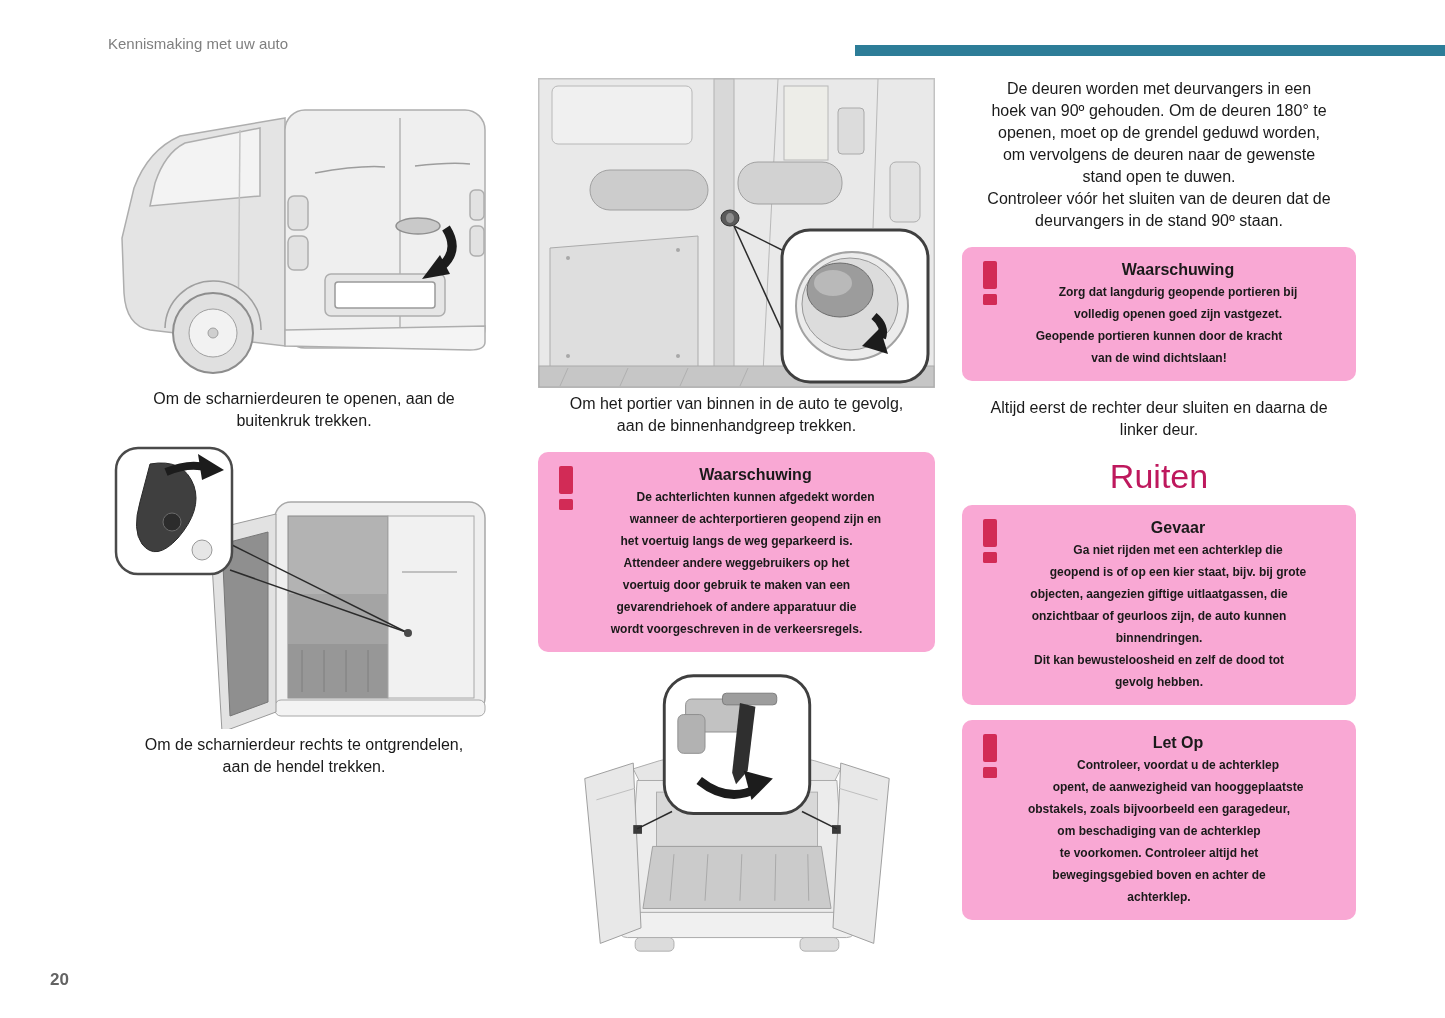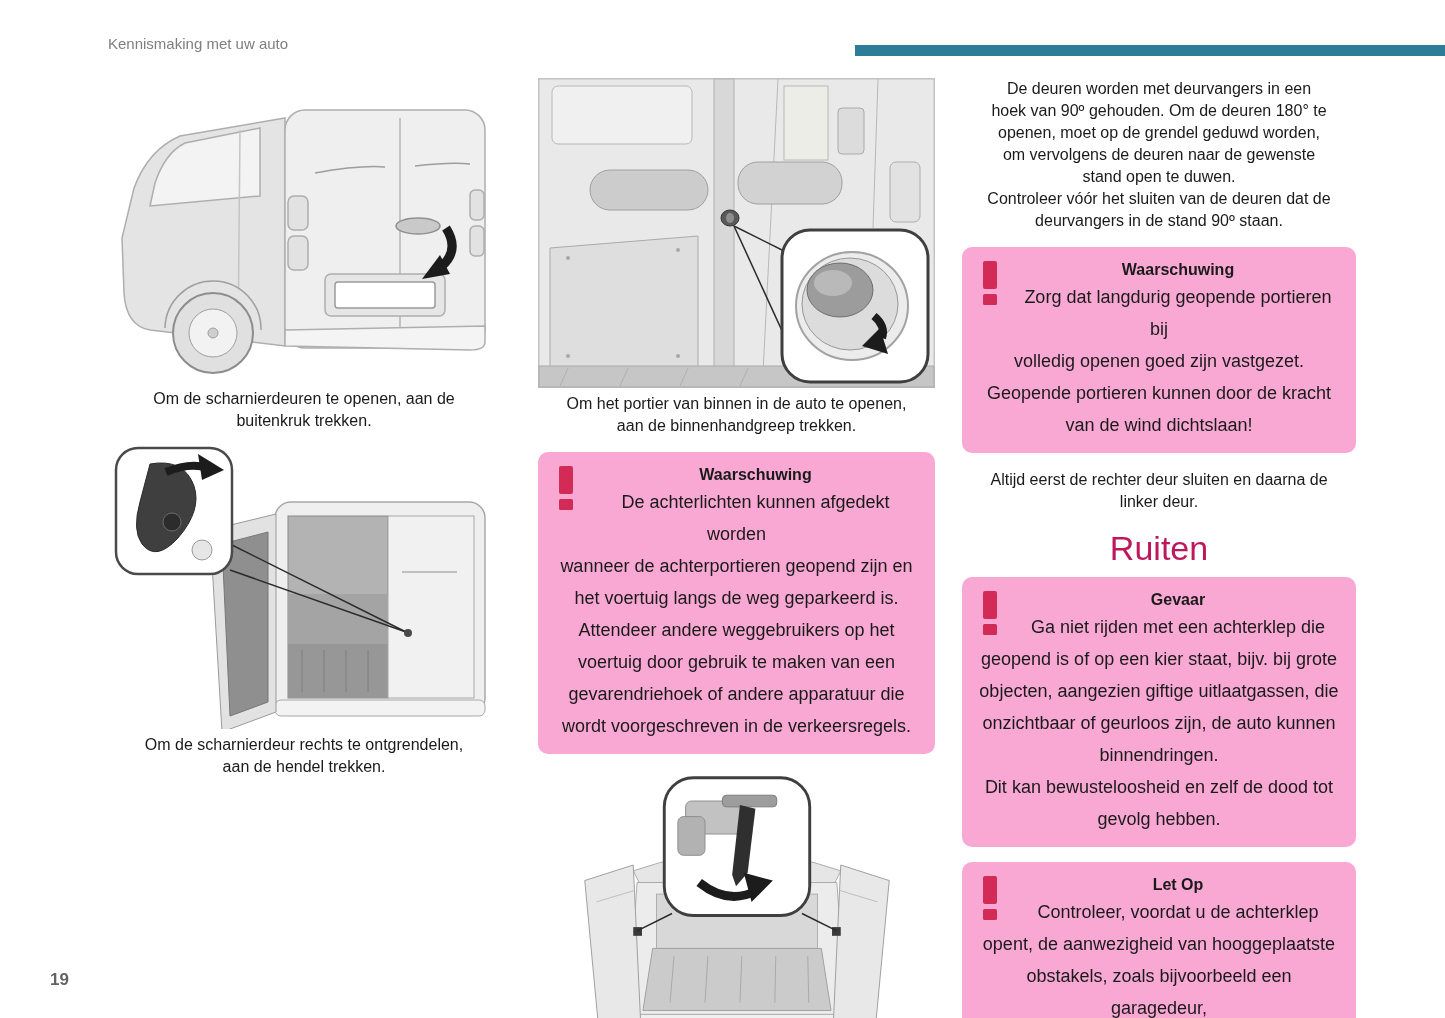--- a/index.html
+++ b/index.html
@@ -15,21 +15,21 @@
   .col-left{left:110px;width:388px;}
   .col-mid{left:538px;width:397px;}
   .col-right{left:962px;width:394px;}
 
   .body-text{font-size:16px;line-height:22px;white-space:pre-line;}
   .caption{font-size:16px;line-height:22px;white-space:pre-line;margin-top:5px;}
 
   .alert-box{background:#f9a8d4;border-radius:10px;padding:12px 14px;margin-top:15px;}
   .alert-icon{float:left;width:24px;height:44px;margin:2px 12px 0 2px;}
   .alert-title{font-weight:bold;font-size:16px;line-height:22px;}
-  .alert-body{font-size:18px;line-height:32px;white-space:pre-line;}
+  .alert-body{font-size:12px;line-height:22px;white-space:pre-line;font-weight:bold;}
 
   .section-heading{font-size:34px;font-weight:400;color:#be185d;margin:16px 0 8px 0;line-height:38px;}
 
   .illus{display:block;}
   .illus-center{display:block;margin:10px auto 0 auto;}
   .mt12{margin-top:12px;}
 </style>
 </head>
 <body>
 
@@ -135,21 +135,21 @@
       <ellipse cx="312" cy="226" rx="48" ry="46" fill="#dcdcdc" stroke="#979797"></ellipse>
       <ellipse cx="302" cy="212" rx="33" ry="27" fill="#9c9c9c" stroke="#6d6d6d"></ellipse>
       <ellipse cx="295" cy="205" rx="19" ry="13" fill="#b9b9b9"></ellipse>
       <g>
         <path d="M336,238 q12,10 8,22" fill="none" stroke="#1c1c1c" stroke-width="8"></path>
         <polygon points="350,276 324,268 342,250" fill="#1c1c1c"></polygon>
       </g>
     </g>
   </svg>
 
-  <div class="caption">Om het portier van binnen in de auto te openen,
+  <div class="caption">Om het portier van binnen in de auto te gevolg,
 aan de binnenhandgreep trekken.</div>
 
   <div class="alert-box">
     <span class="alert-icon">
       <svg width="24" height="44" viewBox="0 0 24 44">
         <rect x="5" y="0" width="14" height="28" rx="2" fill="#d22b56"></rect>
         <rect x="5" y="33" width="14" height="11" rx="1.5" fill="#d22b56"></rect>
       </svg>
     </span>
     <div class="alert-title">Waarschuwing</div>
@@ -254,13 +254,13 @@
     <div class="alert-body">Controleer, voordat u de achterklep
 opent, de aanwezigheid van hooggeplaatste
 obstakels, zoals bijvoorbeeld een garagedeur,
 om beschadiging van de achterklep
 te voorkomen. Controleer altijd het
 bewegingsgebied boven en achter de
 achterklep.</div>
   </div>
 </div>
 
-<div class="page-number">19</div>
+<div class="page-number">20</div>
 
 </body></html>

